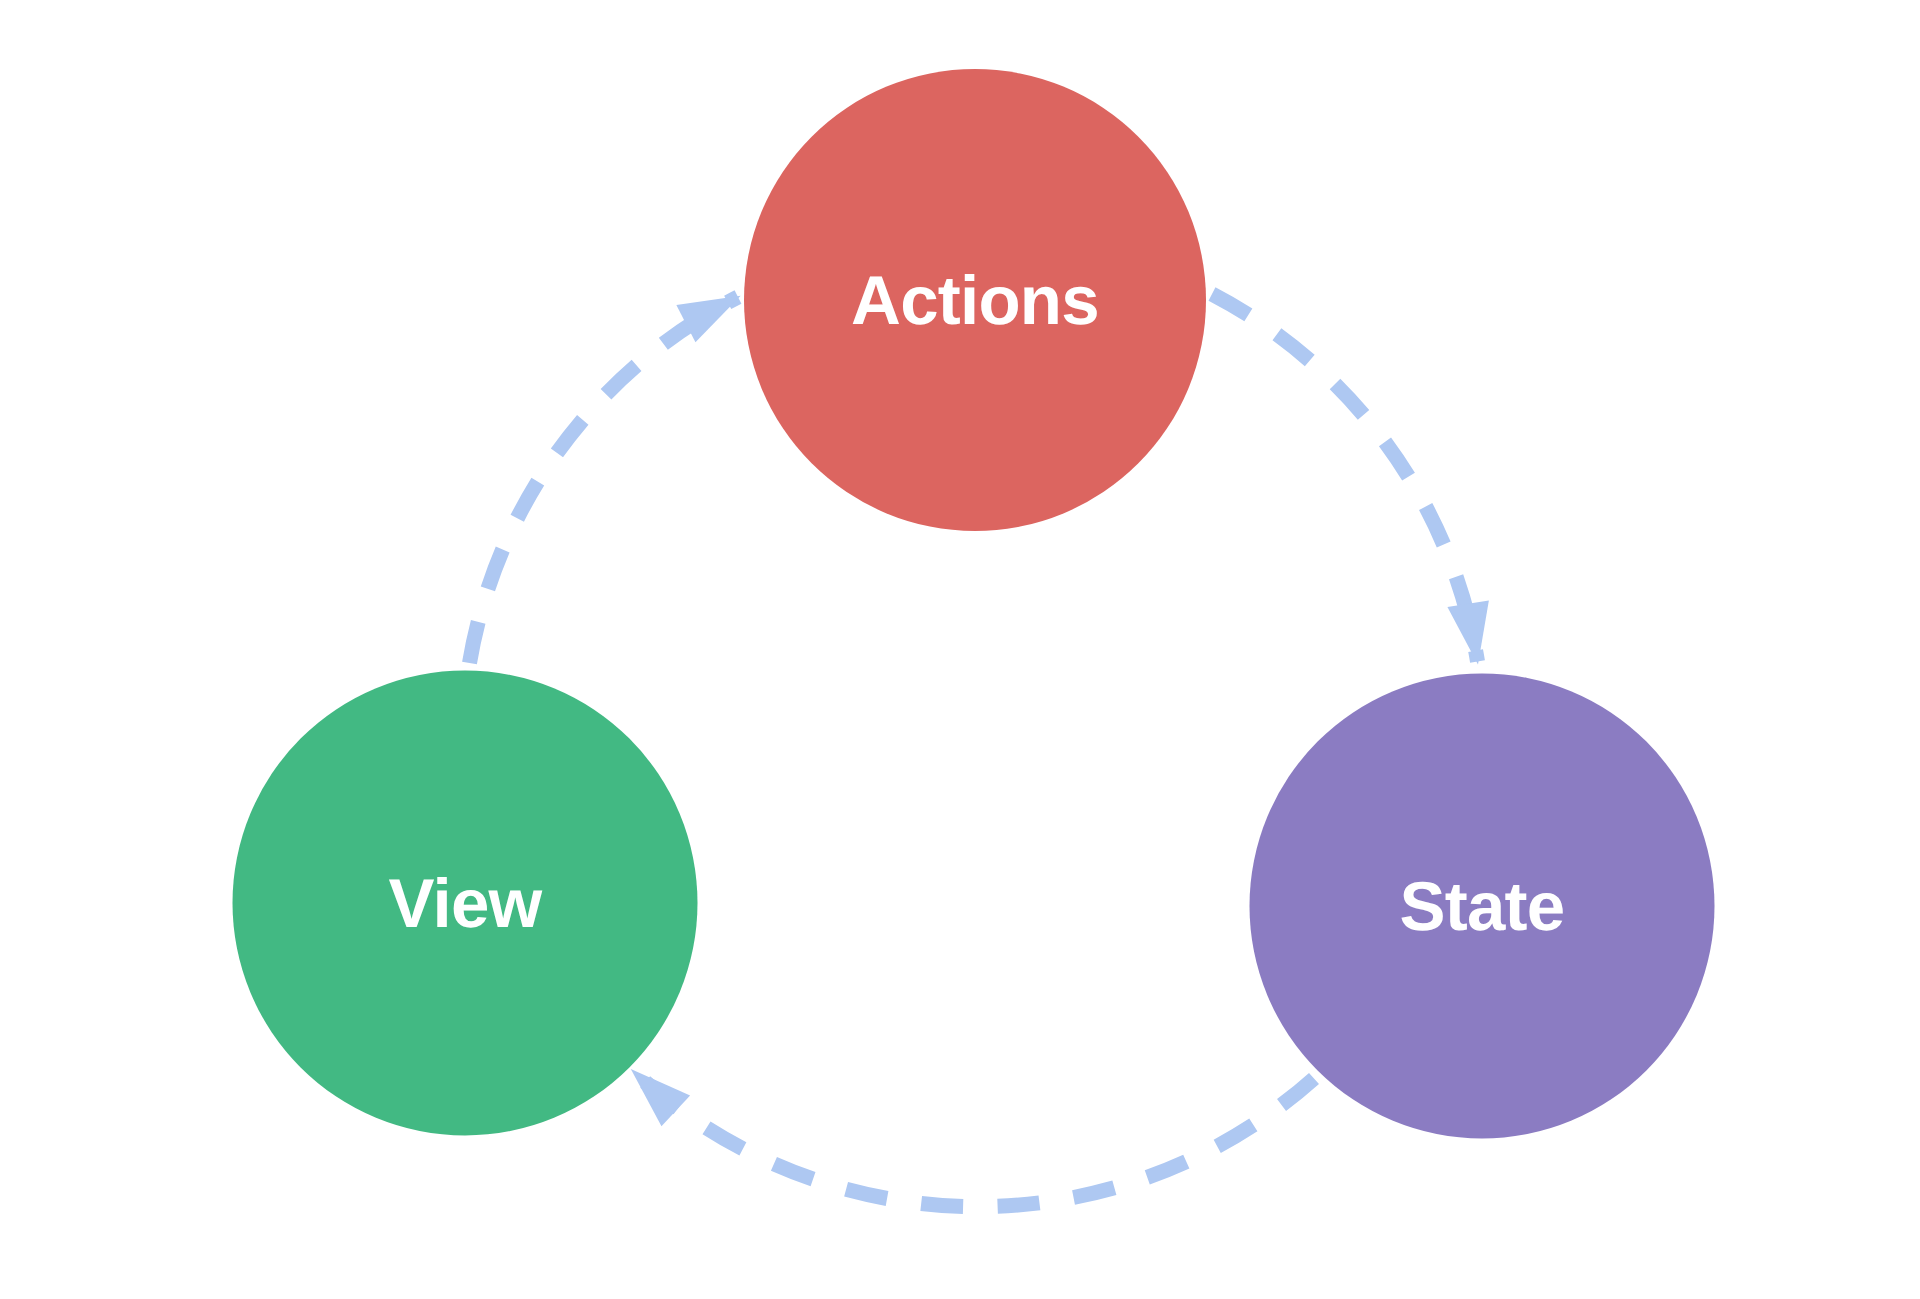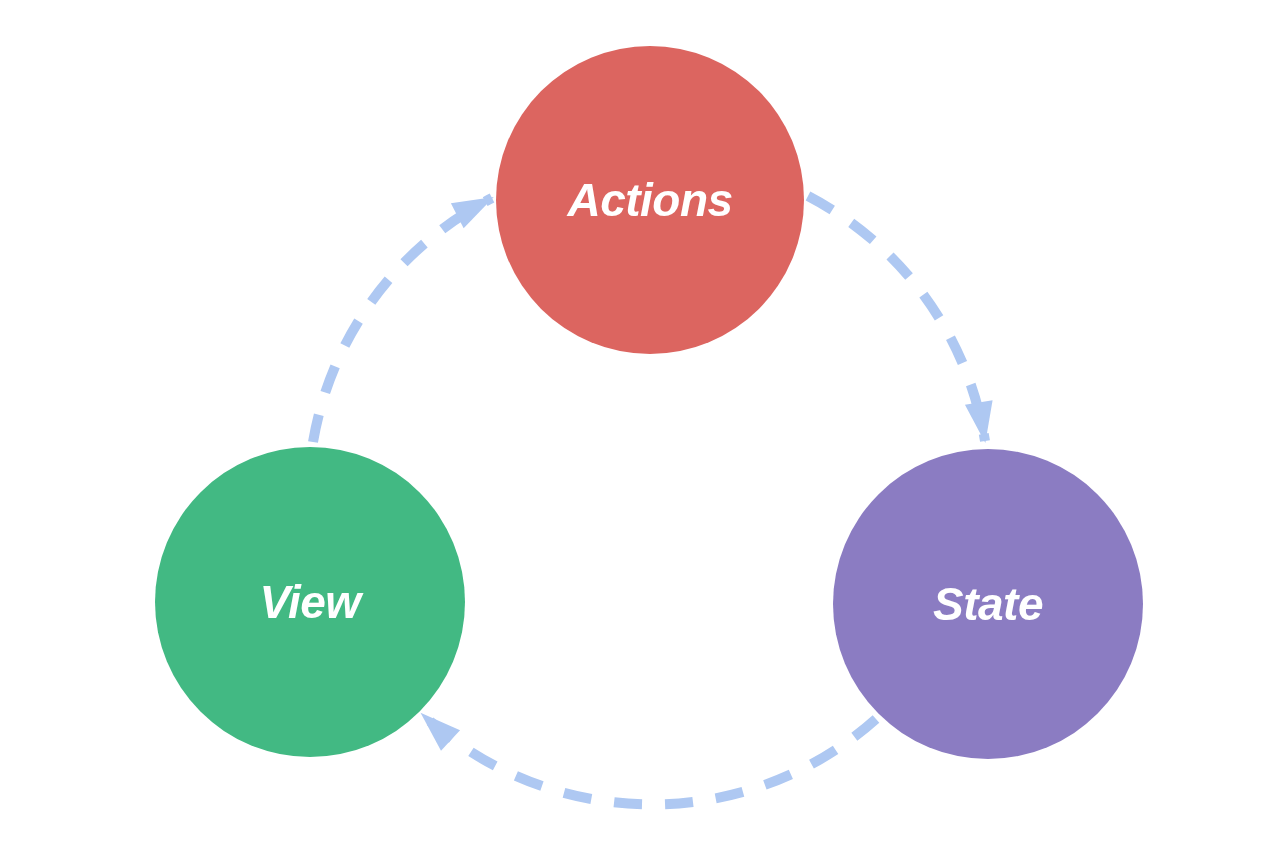--- a/index.html
+++ b/index.html
@@ -9,21 +9,20 @@
     width: 1280px;
     height: 866px;
     overflow: hidden;
     font-family: "Liberation Sans", sans-serif;
   }
   .stage {
     position: relative;
     width: 1280px;
     height: 866px;
     background: #ffffff;
-    font-style: italic;
   }
   svg.diagram {
     display: block;
     width: 1280px;
     height: 866px;
   }
   .edge {
     fill: none;
     stroke-width: 10;
     stroke-dasharray: 28 23;

